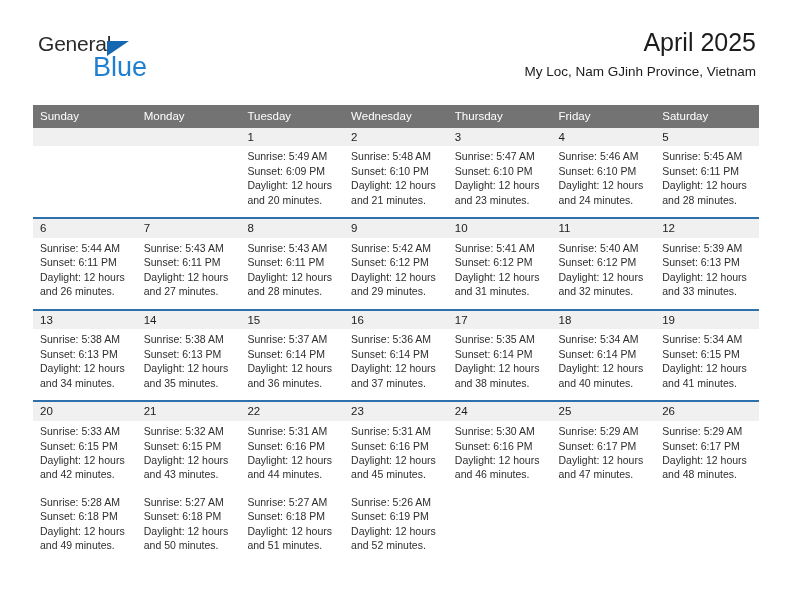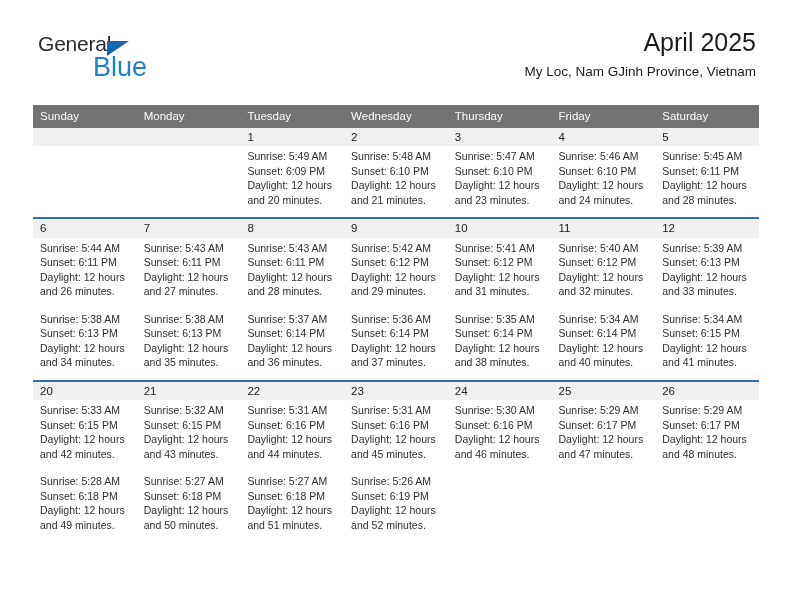--- a/index.html
+++ b/index.html
@@ -263,20 +263,29 @@
           <span class="line">and 32 minutes.</span>
         </td>
         <td>
           <span class="line">Sunrise: 5:39 AM</span>
           <span class="line">Sunset: 6:13 PM</span>
           <span class="line">Daylight: 12 hours</span>
           <span class="line">and 33 minutes.</span>
         </td>
       </tr>
 
+      <tr class="daynum-row">
+        <td>13</td>
+        <td>14</td>
+        <td>15</td>
+        <td>16</td>
+        <td>17</td>
+        <td>18</td>
+        <td>19</td>
+      </tr>
       <tr class="info-row">
         <td>
           <span class="line">Sunrise: 5:38 AM</span>
           <span class="line">Sunset: 6:13 PM</span>
           <span class="line">Daylight: 12 hours</span>
           <span class="line">and 34 minutes.</span>
         </td>
         <td>
           <span class="line">Sunrise: 5:38 AM</span>
           <span class="line">Sunset: 6:13 PM</span>

